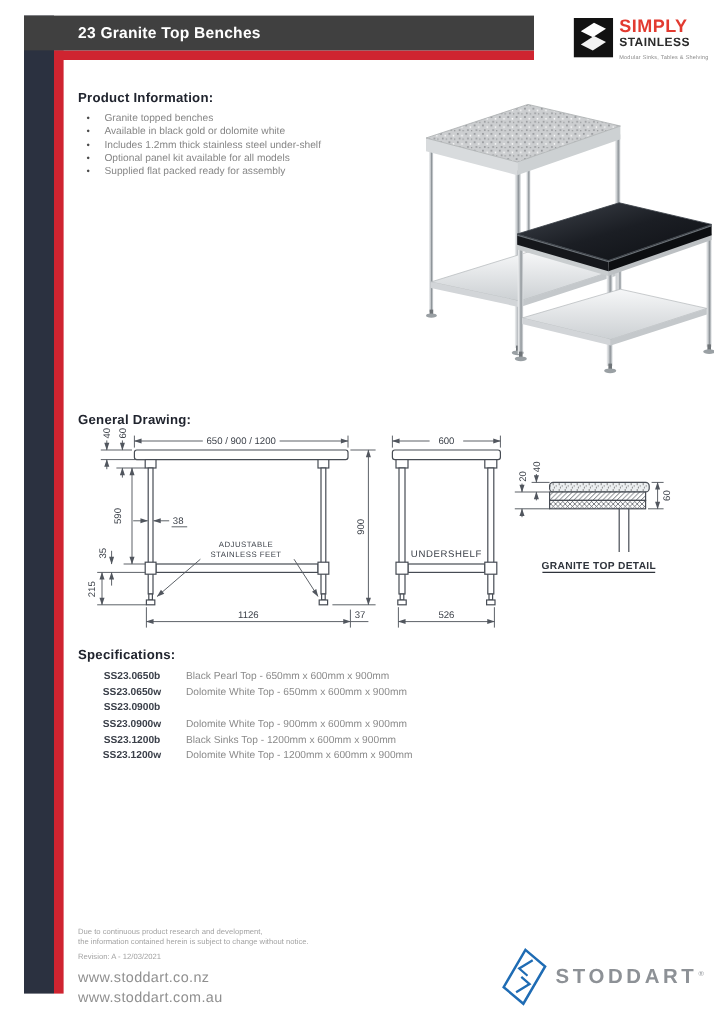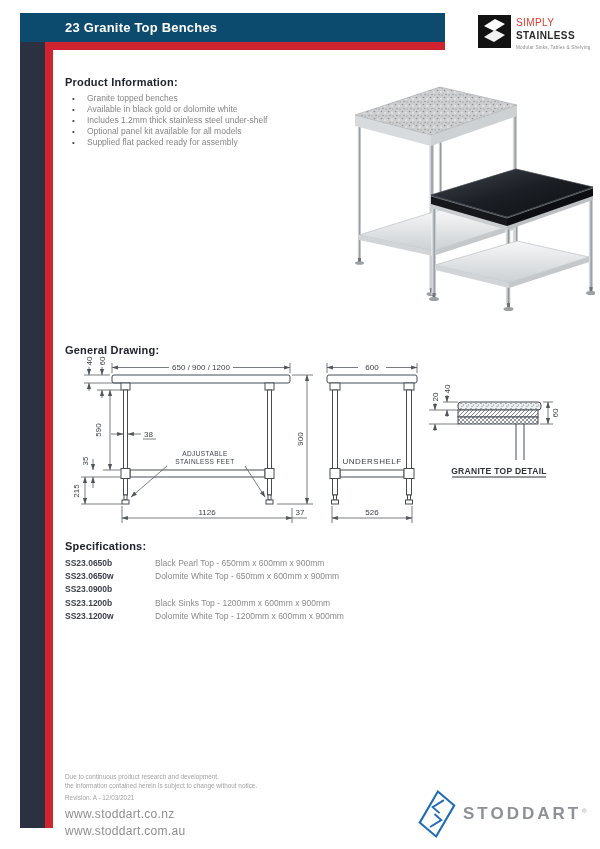--- a/index.html
+++ b/index.html
@@ -1,30 +1,30 @@
 <!DOCTYPE html>
 <html><head>
 <meta charset="utf-8">
 <style>
   * { margin:0; padding:0; box-sizing:border-box; }
   body { background:#ffffff; font-family:"Liberation Sans", sans-serif; }
   .page { position:relative; width:600px; height:849px; background:#ffffff; overflow:hidden; }
 
   
   .side-bar-dark   { position:absolute; left:20px; top:13px; width:25px; height:815px; background:#2b3140; }
-  .header-bar      { position:absolute; left:20px; top:13px; width:425px; height:29px; background:#0c4a6e; }
+  .header-bar      { position:absolute; left:20px; top:13px; width:425px; height:29px; background:#404040; }
   .header-bar .title { display:block; line-height:29px; padding-left:45px; color:#ffffff; font-size:13px; font-weight:bold; letter-spacing:.2px; }
   .red-horizontal  { position:absolute; left:45px; top:42px; width:400px; height:8px; background:#cf2430; }
   .red-vertical    { position:absolute; left:45px; top:42px; width:8px;  height:786px; background:#cf2430; }
 
   
   .ss-logo { position:absolute; left:478px; top:15px; width:118px; height:40px; display:flex; gap:5px; }
   .ss-mark { width:33px; height:33px; }
   .ss-text { display:flex; flex-direction:column; justify-content:flex-start; padding-top:1px; }
-  .ss-simply    { color:#e23a30; font-size:10px; font-weight:normal; letter-spacing:.4px; line-height:13px; }
+  .ss-simply    { color:#e23a30; font-size:15px; font-weight:bold; letter-spacing:.4px; line-height:13px; }
   .ss-stainless { color:#2b2b2b; font-size:10px; font-weight:bold; letter-spacing:.4px; line-height:14px; }
   .ss-tagline   { color:#8a8a8a; font-size:4.6px; margin-top:2px; letter-spacing:.2px; }
 
   
   .product-info { position:absolute; left:65px; top:76px; width:285px; }
   .section-heading { font-size:11px; font-weight:bold; color:#20242e; letter-spacing:.2px; }
   .bullets { list-style:none; margin-top:5px; }
   .bullets li { display:flex; font-size:8.5px; color:#868686; line-height:11px; }
   .bullets .dot { width:22px; padding-left:7px; color:#4a4a4a; font-size:8px; }
 
@@ -35,21 +35,21 @@
   .general-drawing-heading { position:absolute; left:65px; top:344px; }
   .drawing-svg { position:absolute; left:55px; top:352px; }
   .dtxt  { font-family:"Liberation Sans", sans-serif; font-size:8px; fill:#3d424a; }
   .dtxts { font-family:"Liberation Sans", sans-serif; font-size:6.5px; fill:#3d424a; letter-spacing:.4px; }
   .dcap  { font-family:"Liberation Sans", sans-serif; font-size:8.5px; font-weight:bold; fill:#2e333b; letter-spacing:.3px; }
   .solid { stroke:#474c54; stroke-width:1; fill:#ffffff; }
   .dim   { stroke:#565b61; stroke-width:.8; fill:none; }
 
   
   .specifications { position:absolute; left:65px; top:540px; width:330px; }
-  .spec-rows { margin-top:5px; }
+  .spec-rows { margin-top:5px;text-align:center; }
   .spec-row { display:flex; font-size:8.5px; line-height:13.2px; }
   .spec-code { width:90px; font-weight:bold; color:#3a3f49; }
   .spec-desc { color:#8a8a8a; }
 
   
   .footer-text { position:absolute; left:65px; top:772px; width:300px; }
   .disclaimer { font-size:6.4px; color:#a3a3a3; line-height:9px; }
   .revision   { font-size:6.4px; color:#a3a3a3; line-height:9px; margin-top:3px; }
   .urls { margin-top:4px; }
   .url  { font-size:12px; color:#8f8f8f; line-height:17px; letter-spacing:.3px; }
@@ -336,20 +336,24 @@
         <span class="spec-desc">Black Pearl Top - 650mm x 600mm x 900mm</span>
       </div>
       <div class="spec-row">
         <span class="spec-code">SS23.0650w</span>
         <span class="spec-desc">Dolomite White Top - 650mm x 600mm x 900mm</span>
       </div>
       <div class="spec-row">
         <span class="spec-code">SS23.0900b</span>
       </div>
       <div class="spec-row">
+        <span class="spec-code">SS23.0900w</span>
+        <span class="spec-desc">Dolomite White Top - 900mm x 600mm x 900mm</span>
+      </div>
+      <div class="spec-row">
         <span class="spec-code">SS23.1200b</span>
         <span class="spec-desc">Black Sinks Top - 1200mm x 600mm x 900mm</span>
       </div>
       <div class="spec-row">
         <span class="spec-code">SS23.1200w</span>
         <span class="spec-desc">Dolomite White Top - 1200mm x 600mm x 900mm</span>
       </div>
     </div>
   </div>
 

